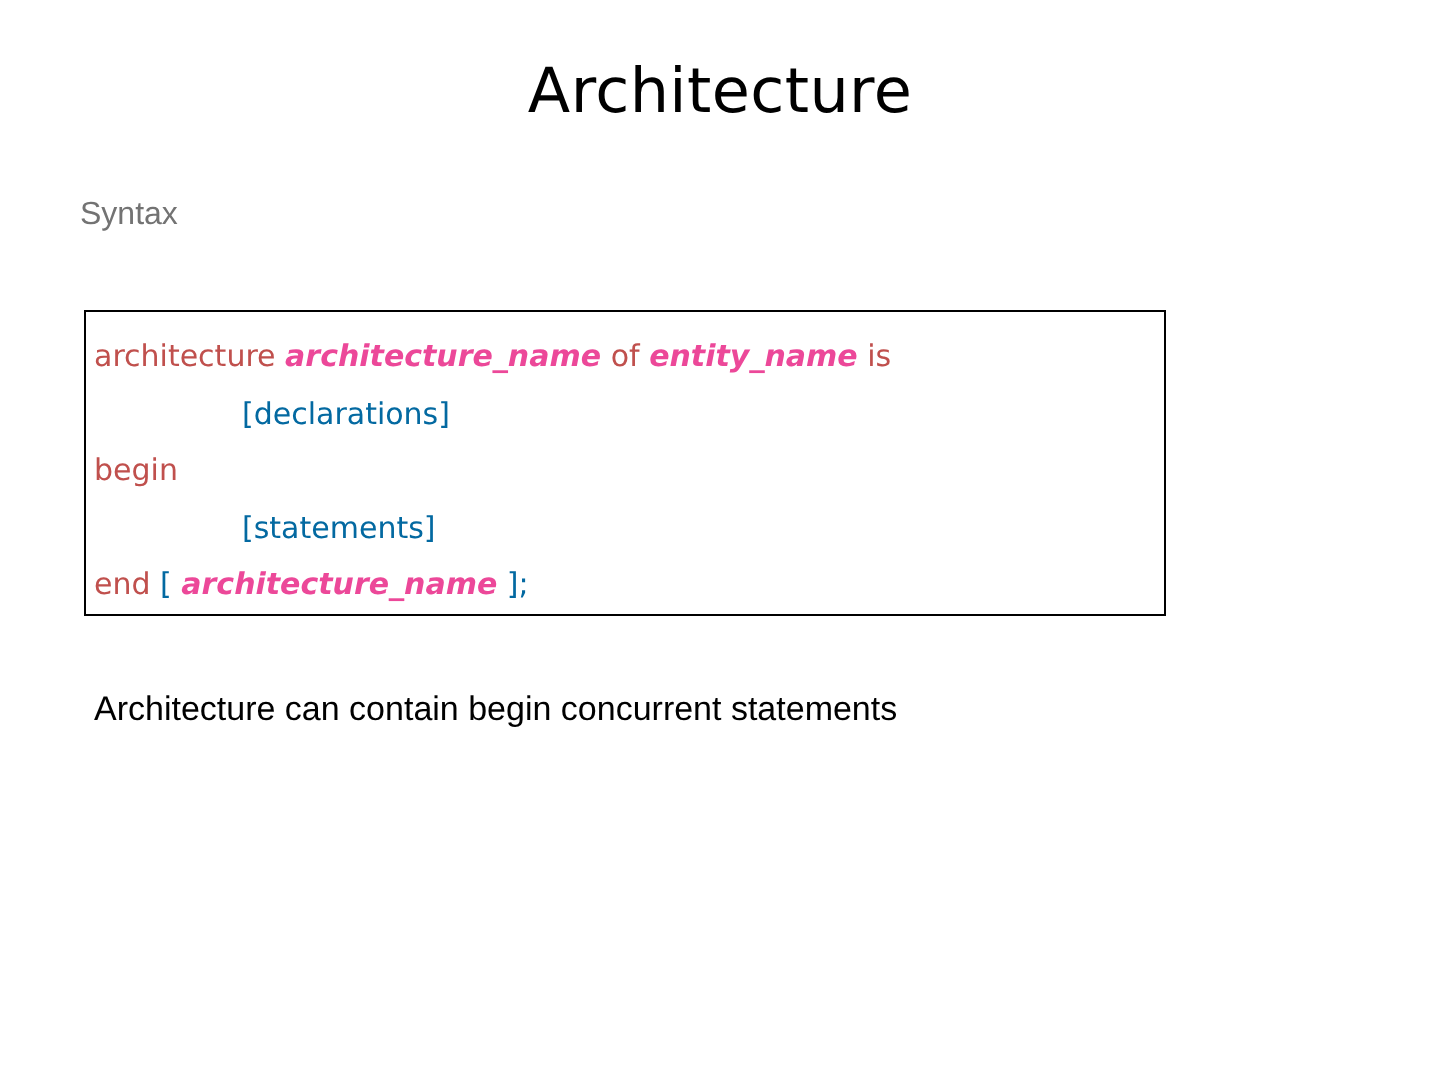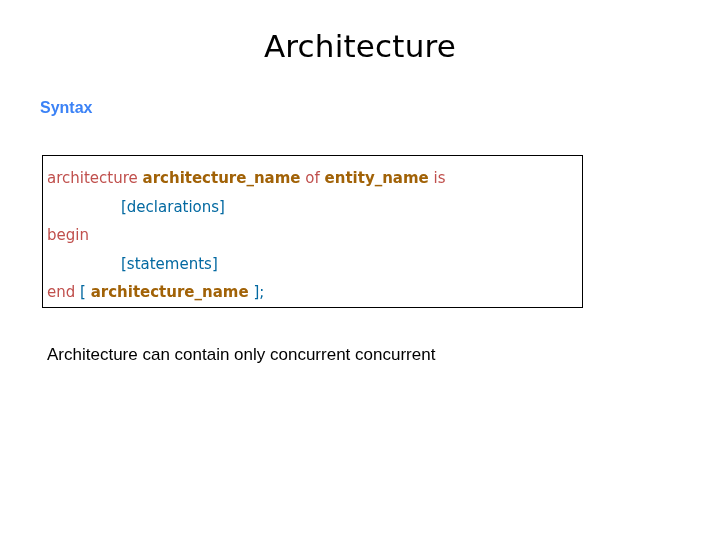--- a/index.html
+++ b/index.html
@@ -32,22 +32,22 @@
     letter-spacing: 0.2px;
   }
 
   
   .syntax-label {
     position: absolute;
     left: 40px;
     top: 99px;
     font-family: "Liberation Sans", sans-serif;
     font-size: 16px;
-    font-weight: 700;
-    color: #3b82f6;
+    font-weight: 400;
+    color: #737373;
   }
 
   
   .syntax-box {
     position: absolute;
     left: 42px;
     top: 155px;
     width: 541px;
     height: 153px;
     box-sizing: border-box;
@@ -67,22 +67,23 @@
   .indent {
     display: inline-block;
     width: 74px;
   }
   .kw {
     color: #c0504d;
     font-weight: 400;
     font-style: normal;
   }
   .id {
-    color: #a16207;
+    color: #ec4899;
     font-weight: bold;
+    font-style: italic;
   }
   .plain {
     color: #0369a1;
     font-weight: 400;
     font-style: normal;
   }
 
   
   .note {
     position: absolute;
@@ -98,13 +99,13 @@
 <body>
 
 <div class="slide-title">Architecture</div>
 
 <div class="syntax-label">Syntax</div>
 
 <div class="syntax-box">
   <div class="code-lines"><div class="code-line"><span class="kw">architecture</span><span class="plain"> </span><span class="id">architecture_name</span><span class="plain"> </span><span class="kw">of</span><span class="plain"> </span><span class="id">entity_name</span><span class="plain"> </span><span class="kw">is</span></div><div class="code-line"><span class="indent"></span><span class="plain">[declarations]</span></div><div class="code-line"><span class="kw">begin</span></div><div class="code-line"><span class="indent"></span><span class="plain">[statements]</span></div><div class="code-line"><span class="kw">end</span><span class="plain"> [ </span><span class="id">architecture_name</span><span class="plain"> ];</span></div></div>
 </div>
 
-<div class="note">Architecture can contain only concurrent concurrent</div>
+<div class="note">Architecture can contain begin concurrent statements</div>
 
 </body></html>

